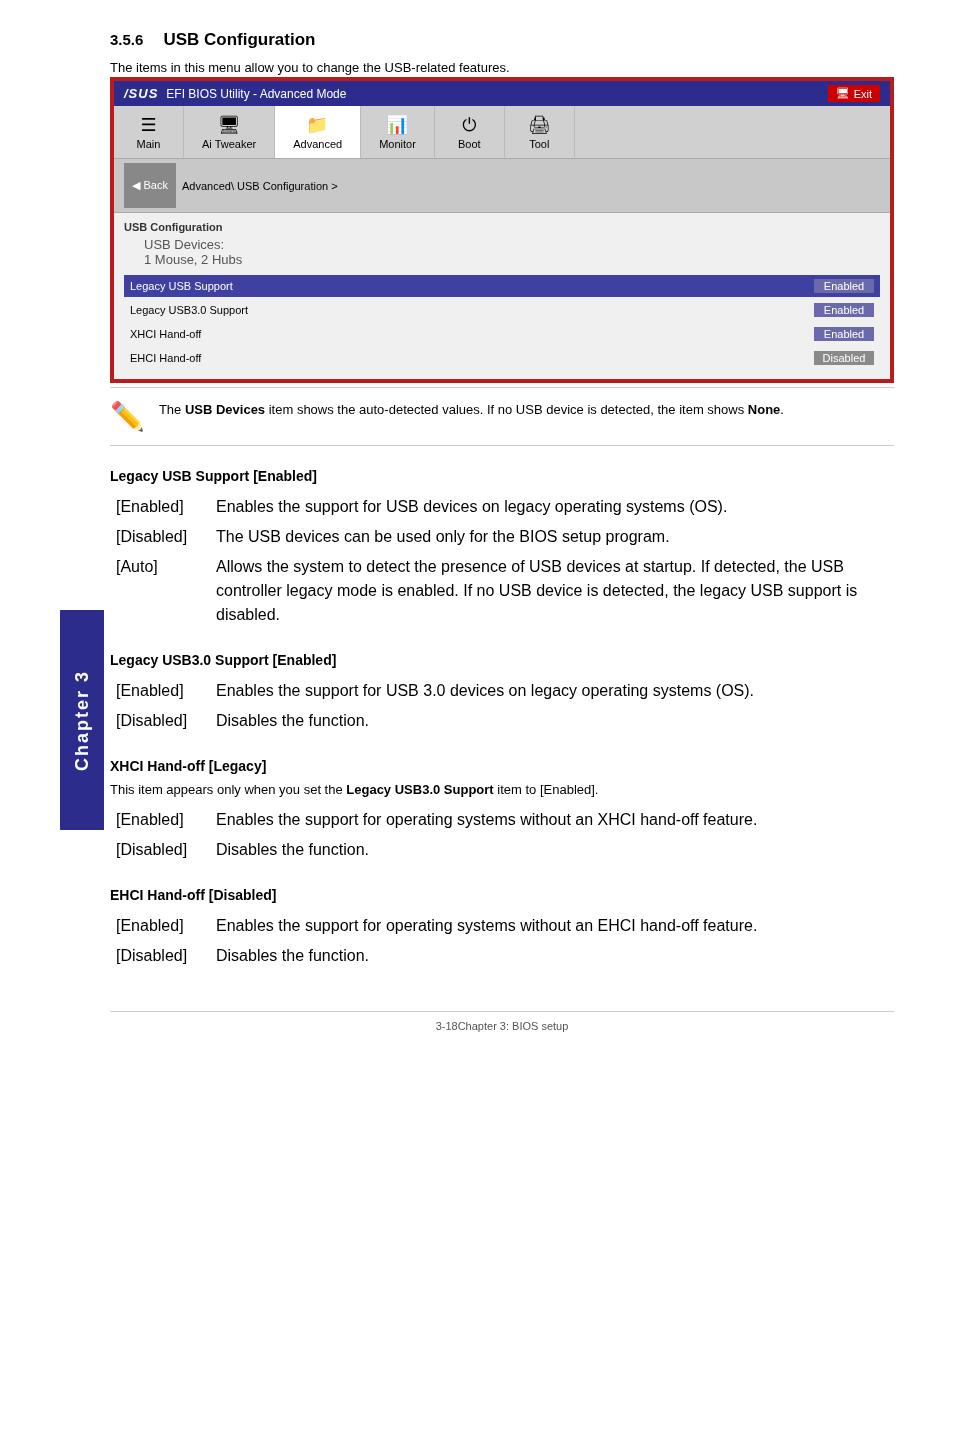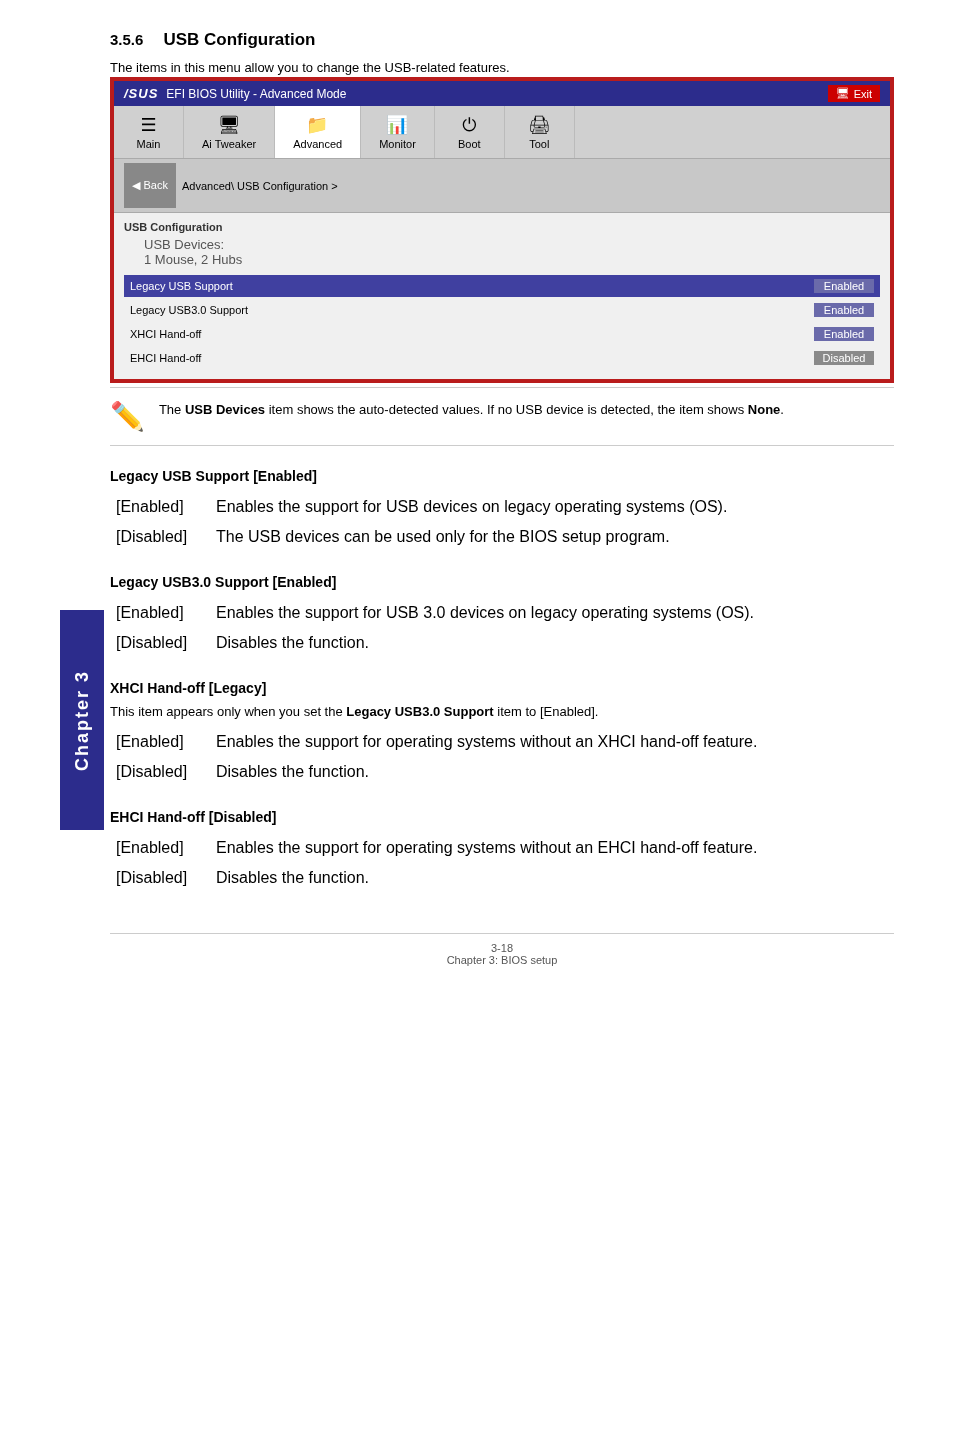--- a/index.html
+++ b/index.html
@@ -244,21 +244,20 @@
     
     .footer {
       display: flex;
       justify-content: center;
       align-items: center;
       border-top: 1px solid #ccc;
       padding-top: 8px;
       margin-top: 40px;
       font-size: 11px;
       color: #555;
-      flex-direction: column;
     }
 
     .relative-wrap {
       position: relative;
     }
   </style>
 </head>
 <body>
 
 <div class="relative-wrap">
@@ -367,20 +366,24 @@
         <table class="desc-table">
           <tbody>
               <tr>
             <td>[Enabled]</td>
             <td>Enables the support for USB devices on legacy operating systems (OS).</td>
           </tr>
           <tr>
             <td>[Disabled]</td>
             <td>The USB devices can be used only for the BIOS setup program.</td>
           </tr>
+          <tr>
+            <td>[Auto]</td>
+            <td>Allows the system to detect the presence of USB devices at startup. If detected, the USB controller legacy mode is enabled. If no USB device is detected, the legacy USB support is disabled.</td>
+          </tr>
         </tbody>
           </table>
       </div>
 
       <div class="desc-section">
         <div class="desc-heading">Legacy USB3.0 Support [Enabled]</div>
         <table class="desc-table">
           <tbody>
               <tr>
             <td>[Enabled]</td>

